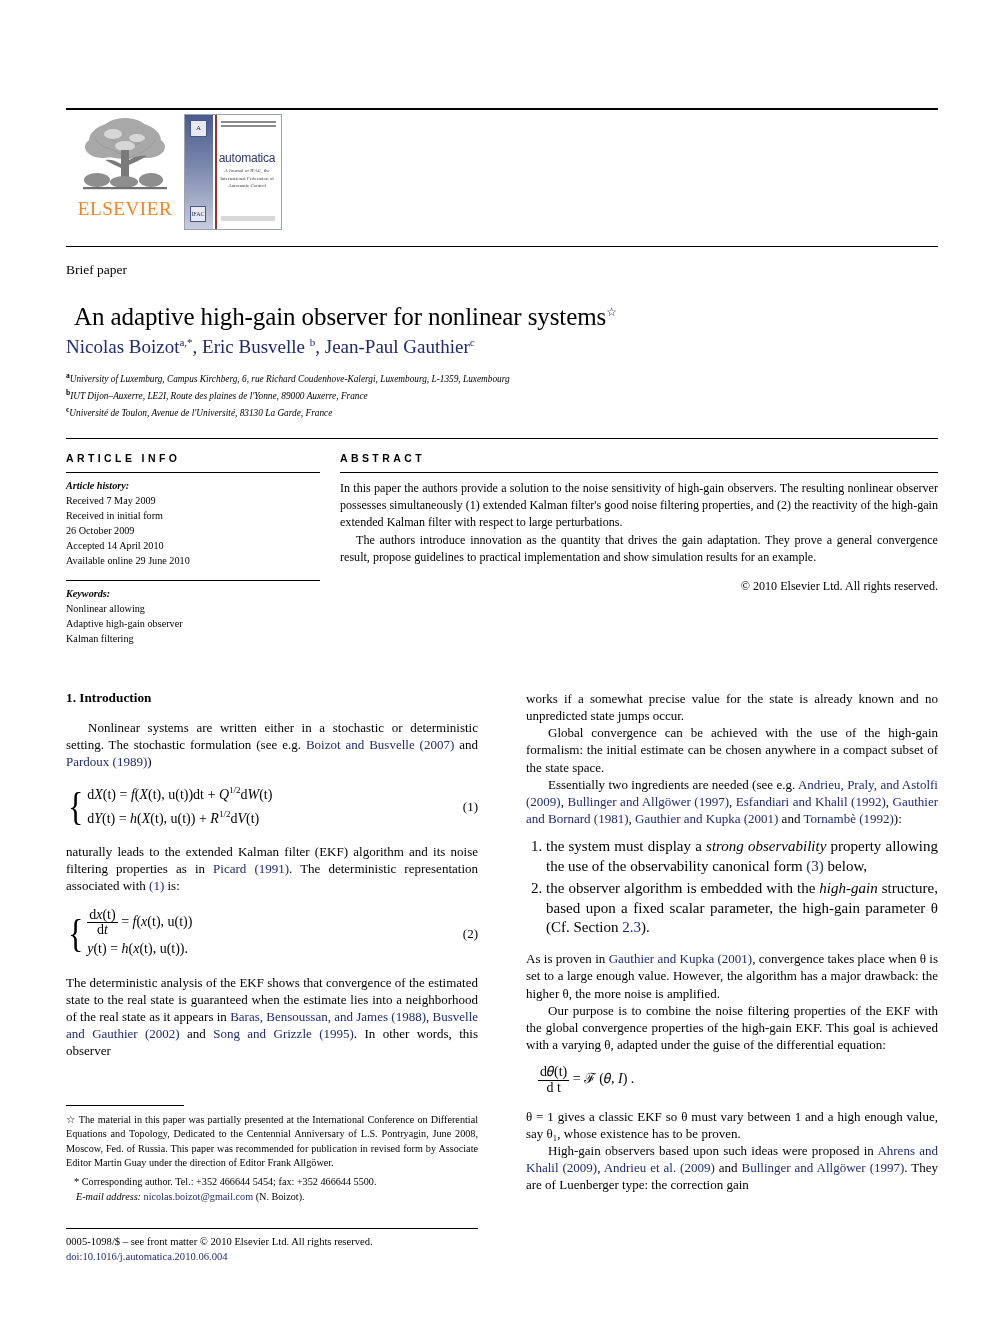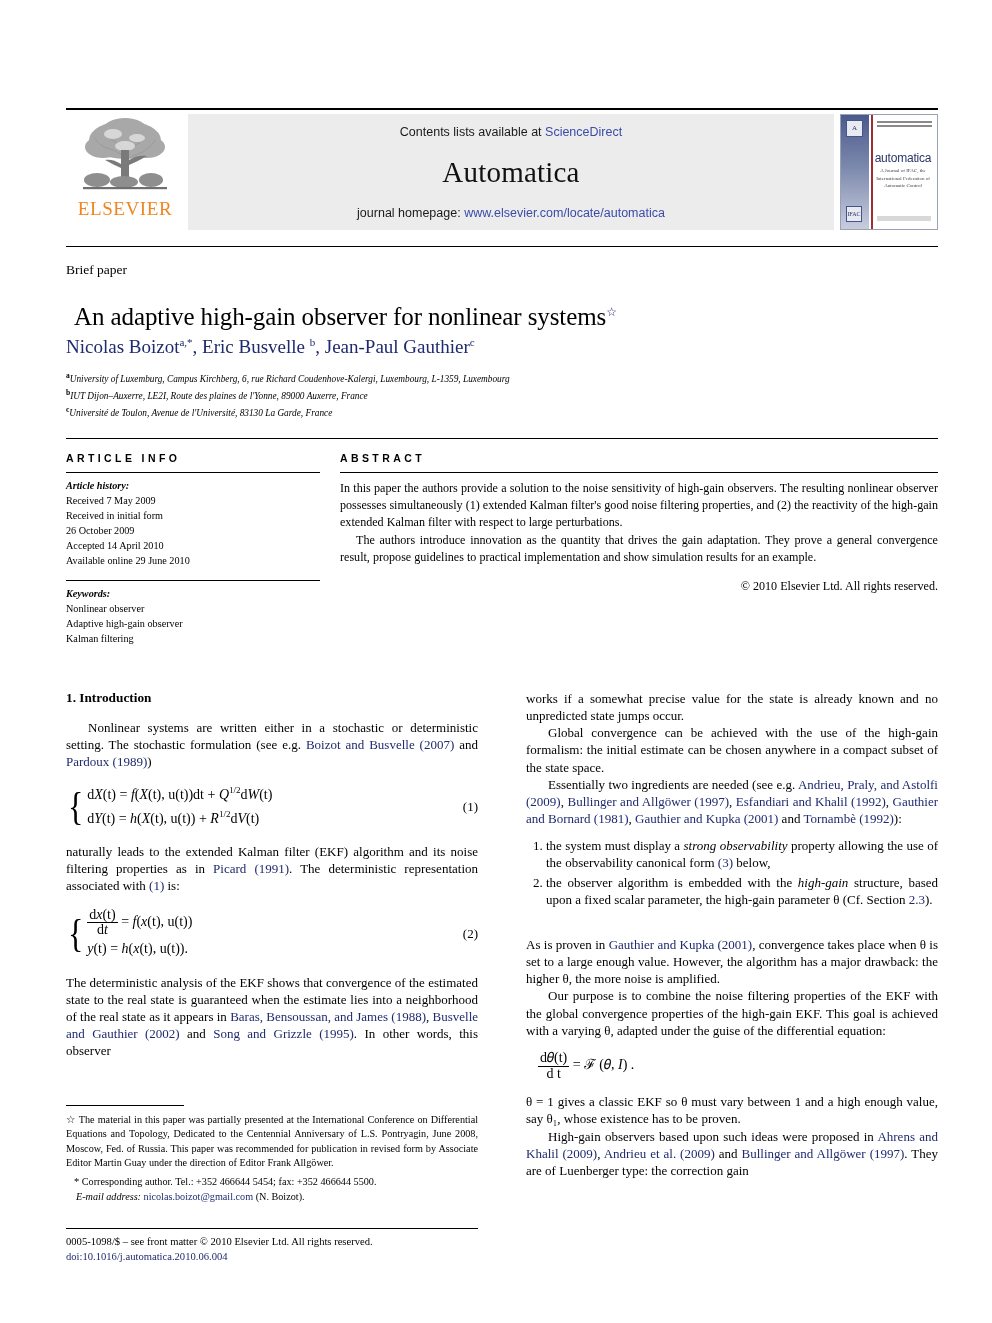--- a/index.html
+++ b/index.html
@@ -159,21 +159,21 @@
     font-size: 40px; line-height: .85; font-family: "Liberation Serif", serif;
     margin-right: 2px; transform: scaleX(.8);
   }
   .eq-lines { font-size: 14px; line-height: 1.62; font-family: "Liberation Serif", serif; }
   .eq-num { margin-left: auto; font-size: 13px; }
   .mi { font-style: italic; }
   .frac { display: inline-block; vertical-align: middle; text-align: center; line-height: 1.05; }
   .frac .num { display: block; border-bottom: 1px solid #000; padding: 0 2px; }
   .frac .den { display: block; padding: 0 2px; }
   .sup-half { font-size: 9px; vertical-align: super; }
-  ol.numlist { margin: 10px 0 28px 0; padding-left: 20px; font-size: 13px; line-height: 1.32; text-align: justify; }
+  ol.numlist { margin: 10px 0 12px 0; padding-left: 20px; font-size: 15px; line-height: 1.32; text-align: justify; }
   ol.numlist li { margin-bottom: 2px; }
   .eq-center { margin: 12px 0 12px 12px; font-size: 14px; }
 
   
   .footnote-area { position: absolute; left: 66px; top: 1105px; width: 412px; }
   .fn-rule { width: 118px; border-top: 1.2px solid #000; margin-bottom: 7px; }
   .fn { font-size: 10.2px; line-height: 1.38; text-align: justify; margin: 0; }
   .fn-star { font-size: 10.5px; }
   .fn2 { font-size: 10.2px; line-height: 1.42; margin: 5px 0 0 0; padding-left: 10px; text-indent: -2px; }
   .fn-email { font-style: italic; }
@@ -216,29 +216,20 @@
         <g fill="#8e8e8e">
           <ellipse cx="20" cy="66" rx="13" ry="7"></ellipse>
           <ellipse cx="74" cy="66" rx="12" ry="7"></ellipse>
           <ellipse cx="47" cy="68" rx="14" ry="6"></ellipse>
         </g>
         <rect x="6" y="73" width="84" height="2.2" fill="#6f6f6f"></rect>
       </svg>
       <div class="elsevier-word">ELSEVIER</div>
     </div>
 
-    <div class="center-band">
-      <div class="contents-line">
-        <span>Contents lists available at </span><span class="sd-link">ScienceDirect</span>
-      </div>
-      <div class="journal-name">Automatica</div>
-      <div class="homepage-line">
-        <span>journal homepage: </span><span class="homepage-url">www.elsevier.com/locate/automatica</span>
-      </div>
-    </div>
 
     <div class="cover-thumb">
       <div class="cover-left"></div>
       <div class="cover-rule"></div>
       <div class="cover-badge">A</div>
       <div class="cover-toprow">
           <i></i>
           <i></i>
         </div>
       <div class="cover-title">automatica</div>
@@ -277,21 +268,21 @@
           <div class="ital">Article history:</div>
           <div>Received 7 May 2009</div>
           <div>Received in initial form</div>
           <div>26 October 2009</div>
           <div>Accepted 14 April 2010</div>
           <div>Available online 29 June 2010</div>
         </div>
         <div class="rule-med rule-gap"></div>
         <div class="info-block">
           <div class="ital">Keywords:</div>
-          <div>Nonlinear observer</div>
+          <div>Nonlinear allowing</div>
           <div>Adaptive high-gain observer</div>
           <div>Kalman filtering</div>
         </div>
       </div>
 
       <div class="col-abstract">
         <div class="sec-head">ABSTRACT</div>
         <div class="rule-med"></div>
         <div class="abstract-body">
           <p>In this paper the authors provide a solution to the noise sensitivity of high-gain observers. The resulting nonlinear observer possesses simultaneously (1) extended Kalman filter's good noise filtering properties, and (2) the reactivity of the high-gain extended Kalman filter with respect to large perturbations.</p>

